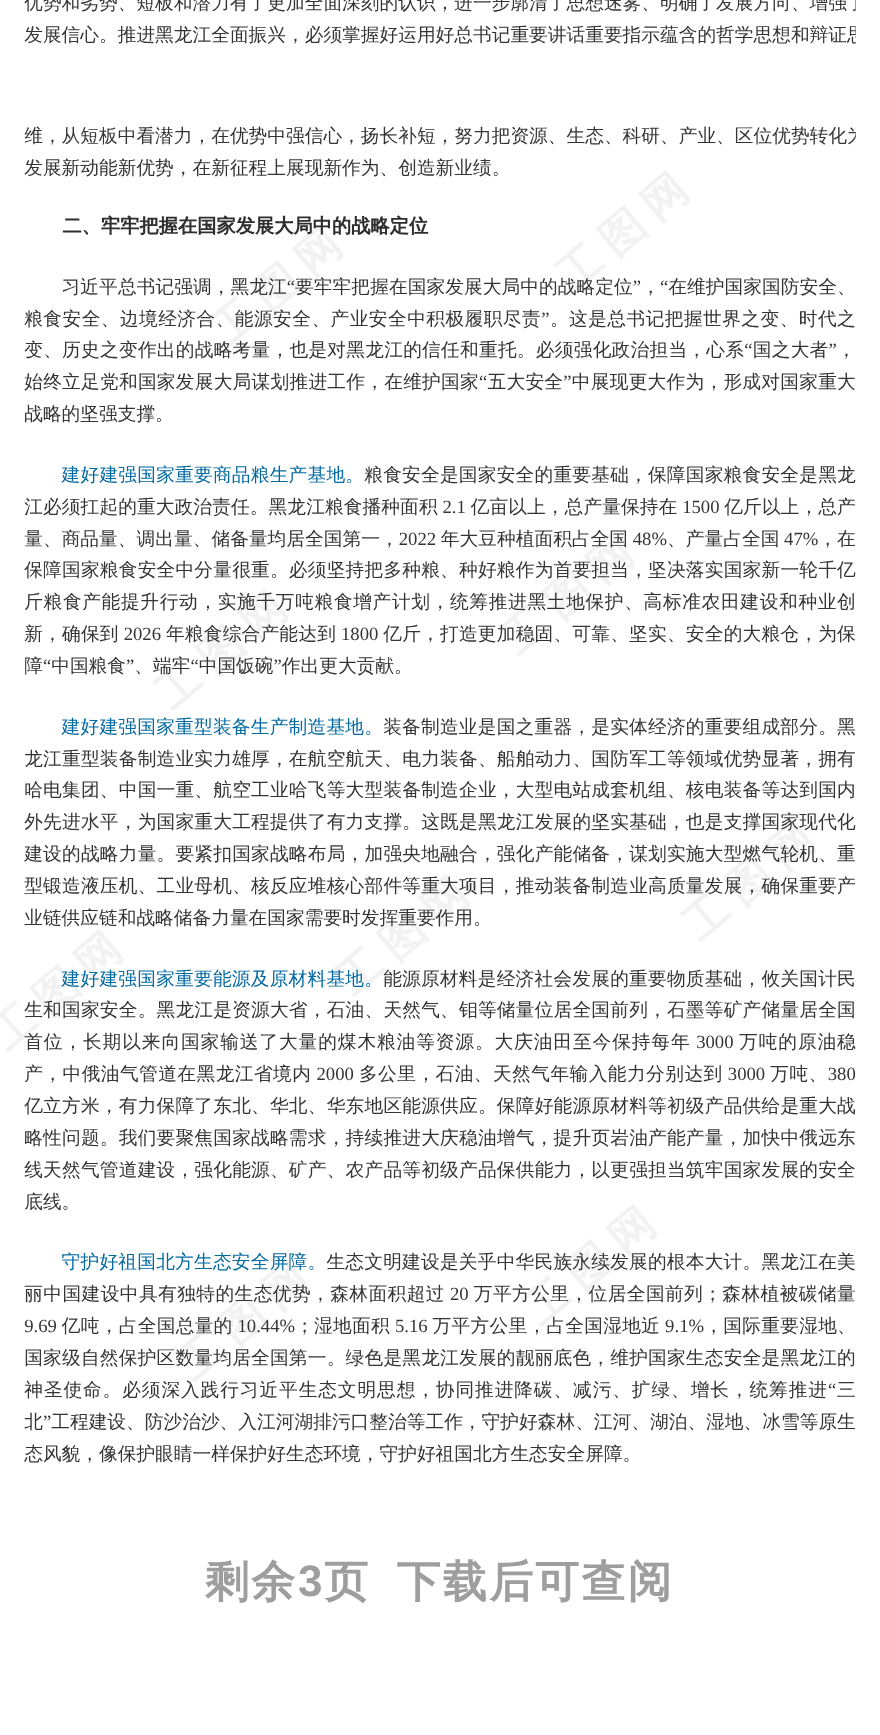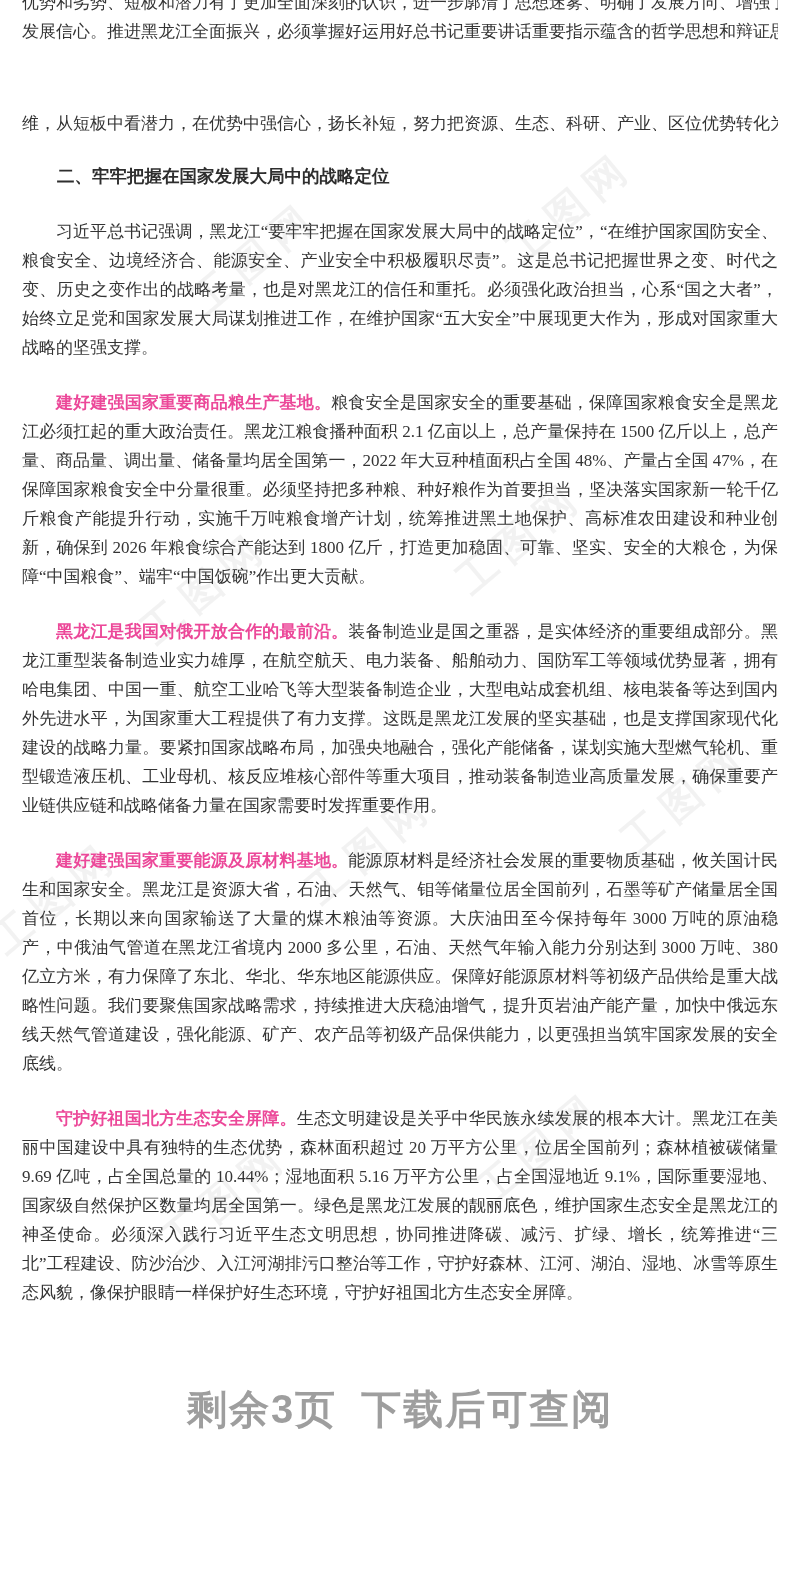--- a/index.html
+++ b/index.html
@@ -32,21 +32,21 @@
     margin:24px 0 0 0; font-size:17.5px; line-height:29px;
     font-family:"Liberation Sans","DejaVu Sans",sans-serif;
     font-weight:700; text-indent:2em; color:#2e2e2e;
   }
   .para {
     margin:26px 0 0 0; font-size:17px; line-height:29px;
     text-align:justify; text-indent:2em;
   }
   .para .lead {
     font-family:"Liberation Sans","DejaVu Sans",sans-serif;
-    font-weight:700; color:#ec4899;
+    font-weight:400; color:#0369a1;
   }
   .banner {
     margin-top:78px; text-align:center;
     font-family:"Liberation Sans","DejaVu Sans",sans-serif;
     font-weight:700; font-size:40px; line-height:48px;
     color:#9e9e9e; letter-spacing:2px;
     cursor:pointer; white-space:nowrap;
   }
   .banner .hint { margin-left:24px; }
 </style>
@@ -66,28 +66,29 @@
     <span class="wm" style="left:150px; top:1170px;">工图网</span>
     <span class="wm" style="left:465px; top:1120px;">工图网</span>
   </div>
 
   <div class="content">
 
     <div class="line">优势和劣势、短板和潜力有了更加全面深刻的认识，进一步廓清了思想迷雾、明确了发展方向、增强了</div>
     <div class="line">发展信心。推进黑龙江全面振兴，必须掌握好运用好总书记重要讲话重要指示蕴含的哲学思想和辩证思</div>
 
     <div class="line frag2-start">维，从短板中看潜力，在优势中强信心，扬长补短，努力把资源、生态、科研、产业、区位优势转化为</div>
+    <div class="line">发展新动能新优势，在新征程上展现新作为、创造新业绩。</div>
 
     <div class="heading">二、牢牢把握在国家发展大局中的战略定位</div>
 
     <div class="para"><span>习近平总书记强调，黑龙江“要牢牢把握在国家发展大局中的战略定位”，“在维护国家国防安全、粮食安全、边境经济合、能源安全、产业安全中积极履职尽责”。这是总书记把握世界之变、时代之变、历史之变作出的战略考量，也是对黑龙江的信任和重托。必须强化政治担当，心系“国之大者”，始终立足党和国家发展大局谋划推进工作，在维护国家“五大安全”中展现更大作为，形成对国家重大战略的坚强支撑。</span></div>
 
     <div class="para"><span class="lead">建好建强国家重要商品粮生产基地。</span><span>粮食安全是国家安全的重要基础，保障国家粮食安全是黑龙江必须扛起的重大政治责任。黑龙江粮食播种面积 2.1 亿亩以上，总产量保持在 1500 亿斤以上，总产量、商品量、调出量、储备量均居全国第一，2022 年大豆种植面积占全国 48%、产量占全国 47%，在保障国家粮食安全中分量很重。必须坚持把多种粮、种好粮作为首要担当，坚决落实国家新一轮千亿斤粮食产能提升行动，实施千万吨粮食增产计划，统筹推进黑土地保护、高标准农田建设和种业创新，确保到 2026 年粮食综合产能达到 1800 亿斤，打造更加稳固、可靠、坚实、安全的大粮仓，为保障“中国粮食”、端牢“中国饭碗”作出更大贡献。</span></div>
 
-    <div class="para"><span class="lead">黑龙江是我国对俄开放合作的最前沿。</span><span>装备制造业是国之重器，是实体经济的重要组成部分。黑龙江重型装备制造业实力雄厚，在航空航天、电力装备、船舶动力、国防军工等领域优势显著，拥有哈电集团、中国一重、航空工业哈飞等大型装备制造企业，大型电站成套机组、核电装备等达到国内外先进水平，为国家重大工程提供了有力支撑。这既是黑龙江发展的坚实基础，也是支撑国家现代化建设的战略力量。要紧扣国家战略布局，加强央地融合，强化产能储备，谋划实施大型燃气轮机、重型锻造液压机、工业母机、核反应堆核心部件等重大项目，推动装备制造业高质量发展，确保重要产业链供应链和战略储备力量在国家需要时发挥重要作用。</span></div>
+    <div class="para"><span class="lead">建好建强国家重型装备生产制造基地。</span><span>装备制造业是国之重器，是实体经济的重要组成部分。黑龙江重型装备制造业实力雄厚，在航空航天、电力装备、船舶动力、国防军工等领域优势显著，拥有哈电集团、中国一重、航空工业哈飞等大型装备制造企业，大型电站成套机组、核电装备等达到国内外先进水平，为国家重大工程提供了有力支撑。这既是黑龙江发展的坚实基础，也是支撑国家现代化建设的战略力量。要紧扣国家战略布局，加强央地融合，强化产能储备，谋划实施大型燃气轮机、重型锻造液压机、工业母机、核反应堆核心部件等重大项目，推动装备制造业高质量发展，确保重要产业链供应链和战略储备力量在国家需要时发挥重要作用。</span></div>
 
     <div class="para"><span class="lead">建好建强国家重要能源及原材料基地。</span><span>能源原材料是经济社会发展的重要物质基础，攸关国计民生和国家安全。黑龙江是资源大省，石油、天然气、钼等储量位居全国前列，石墨等矿产储量居全国首位，长期以来向国家输送了大量的煤木粮油等资源。大庆油田至今保持每年 3000 万吨的原油稳产，中俄油气管道在黑龙江省境内 2000 多公里，石油、天然气年输入能力分别达到 3000 万吨、380 亿立方米，有力保障了东北、华北、华东地区能源供应。保障好能源原材料等初级产品供给是重大战略性问题。我们要聚焦国家战略需求，持续推进大庆稳油增气，提升页岩油产能产量，加快中俄远东线天然气管道建设，强化能源、矿产、农产品等初级产品保供能力，以更强担当筑牢国家发展的安全底线。</span></div>
 
     <div class="para"><span class="lead">守护好祖国北方生态安全屏障。</span><span>生态文明建设是关乎中华民族永续发展的根本大计。黑龙江在美丽中国建设中具有独特的生态优势，森林面积超过 20 万平方公里，位居全国前列；森林植被碳储量 9.69 亿吨，占全国总量的 10.44%；湿地面积 5.16 万平方公里，占全国湿地近 9.1%，国际重要湿地、国家级自然保护区数量均居全国第一。绿色是黑龙江发展的靓丽底色，维护国家生态安全是黑龙江的神圣使命。必须深入践行习近平生态文明思想，协同推进降碳、减污、扩绿、增长，统筹推进“三北”工程建设、防沙治沙、入江河湖排污口整治等工作，守护好森林、江河、湖泊、湿地、冰雪等原生态风貌，像保护眼睛一样保护好生态环境，守护好祖国北方生态安全屏障。</span></div>
 
 
     <div class="banner">
       <span>剩余3页</span><span class="hint">下载后可查阅</span>
     </div>
 

